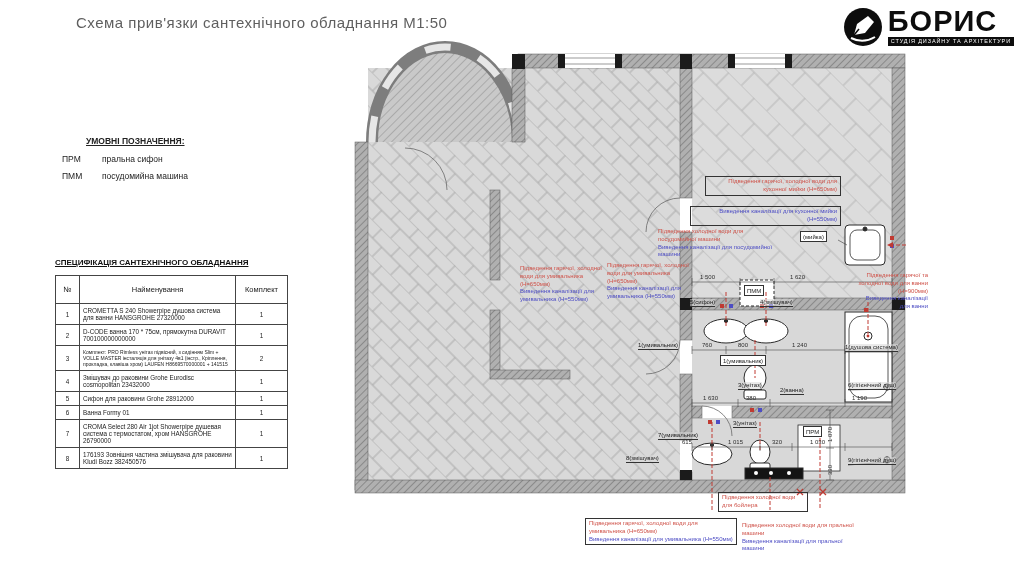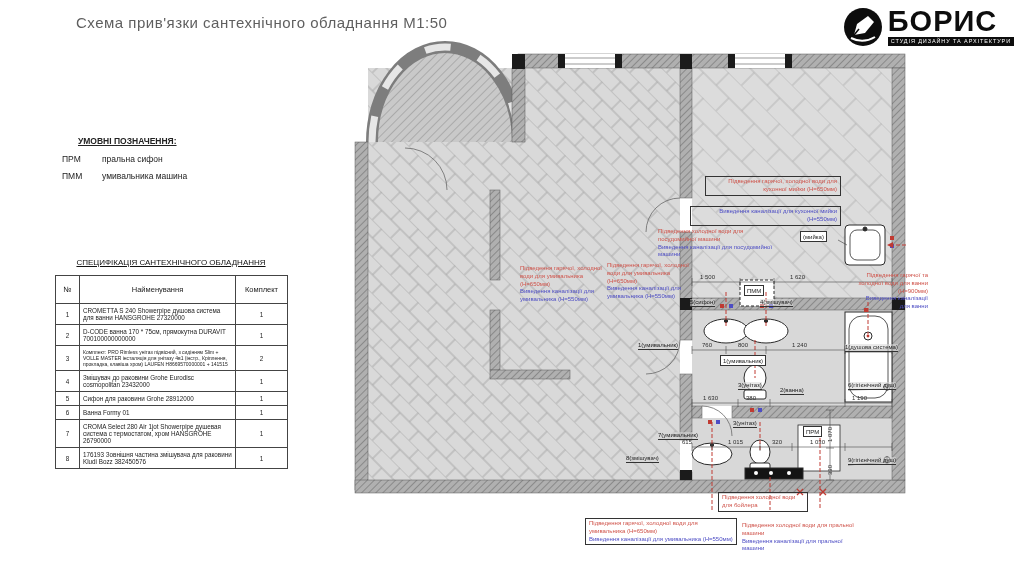--- a/index.html
+++ b/index.html
@@ -9,27 +9,27 @@
   .page-title { position:absolute; left:40px; top:14px; font-size:15px; color:#5f5f5f; letter-spacing:0.5px;margin-left:36px; }
 
   
   .logo { position:absolute; top:7px; right:10px; display:flex; align-items:center; gap:5px; }
   .logo-text { display:flex; flex-direction:column; align-items:stretch; }
   .logo-name { font-size:29px; font-weight:800; color:#0d0d0d; letter-spacing:1px; line-height:0.95; }
   .logo-sub { background:#0d0d0d; color:#fff; font-size:5.5px; letter-spacing:0.9px; text-align:center; padding:1.5px 3px; margin-top:1px; white-space:nowrap; }
 
   
   .legend { position:absolute; left:62px; top:136px; font-size:8.5px; color:#222; }
-  .legend-title { font-weight:bold; text-decoration:underline; margin-bottom:8px; margin-left:16px; }
+  .legend-title { font-weight:bold; text-decoration:underline; margin-bottom:8px; margin-left:24px; }
   .legend-row { display:flex; gap:14px; margin-bottom:7px; }
   .legend-abbr { width:26px; }
 
   
   .spec { position:absolute; left:55px; top:258px; width:232px; }
-  .spec-title { font-size:8px; font-weight:normal; text-decoration:underline; text-align:center; margin-bottom:8px; color:#111; }
+  .spec-title { font-size:8px; font-weight:bold; text-decoration:underline; margin-bottom:8px; color:#111; }
   table.spec-table { border-collapse:collapse; width:100%; table-layout:fixed; }
   .spec-table th, .spec-table td { border:1px solid #444; font-weight:normal; color:#222; padding:3px 3px; }
   .spec-table th { font-size:7.5px; height:28px; text-align:center; }
   .spec-table td { font-size:6.3px; }
   .spec-table td.c { text-align:center; }
   .spec-table col.n { width:24px; } .spec-table col.nm { width:156px; } .spec-table col.q { width:52px; }
   .spec-table tr.small td.nm-cell { font-size:5px; }
 
   
   .plan { position:absolute; left:340px; top:40px; width:684px; height:536px; }
@@ -66,21 +66,21 @@
 </div>
 
 <div class="legend">
   <div class="legend-title">УМОВНІ ПОЗНАЧЕННЯ:</div>
   <div class="legend-row">
     <span class="legend-abbr">ПРМ</span>
     <span>пральна сифон</span>
   </div>
   <div class="legend-row">
     <span class="legend-abbr">ПММ</span>
-    <span>умивальника машина</span>
+    <span>посудомийна машина</span>
   </div>
 </div>
 
 <div class="spec">
   <div class="spec-title">СПЕЦИФІКАЦІЯ САНТЕХНІЧНОГО ОБЛАДНАННЯ</div>
   <table class="spec-table">
     <colgroup>
         <col class="n">
         <col class="nm">
         <col class="q">

